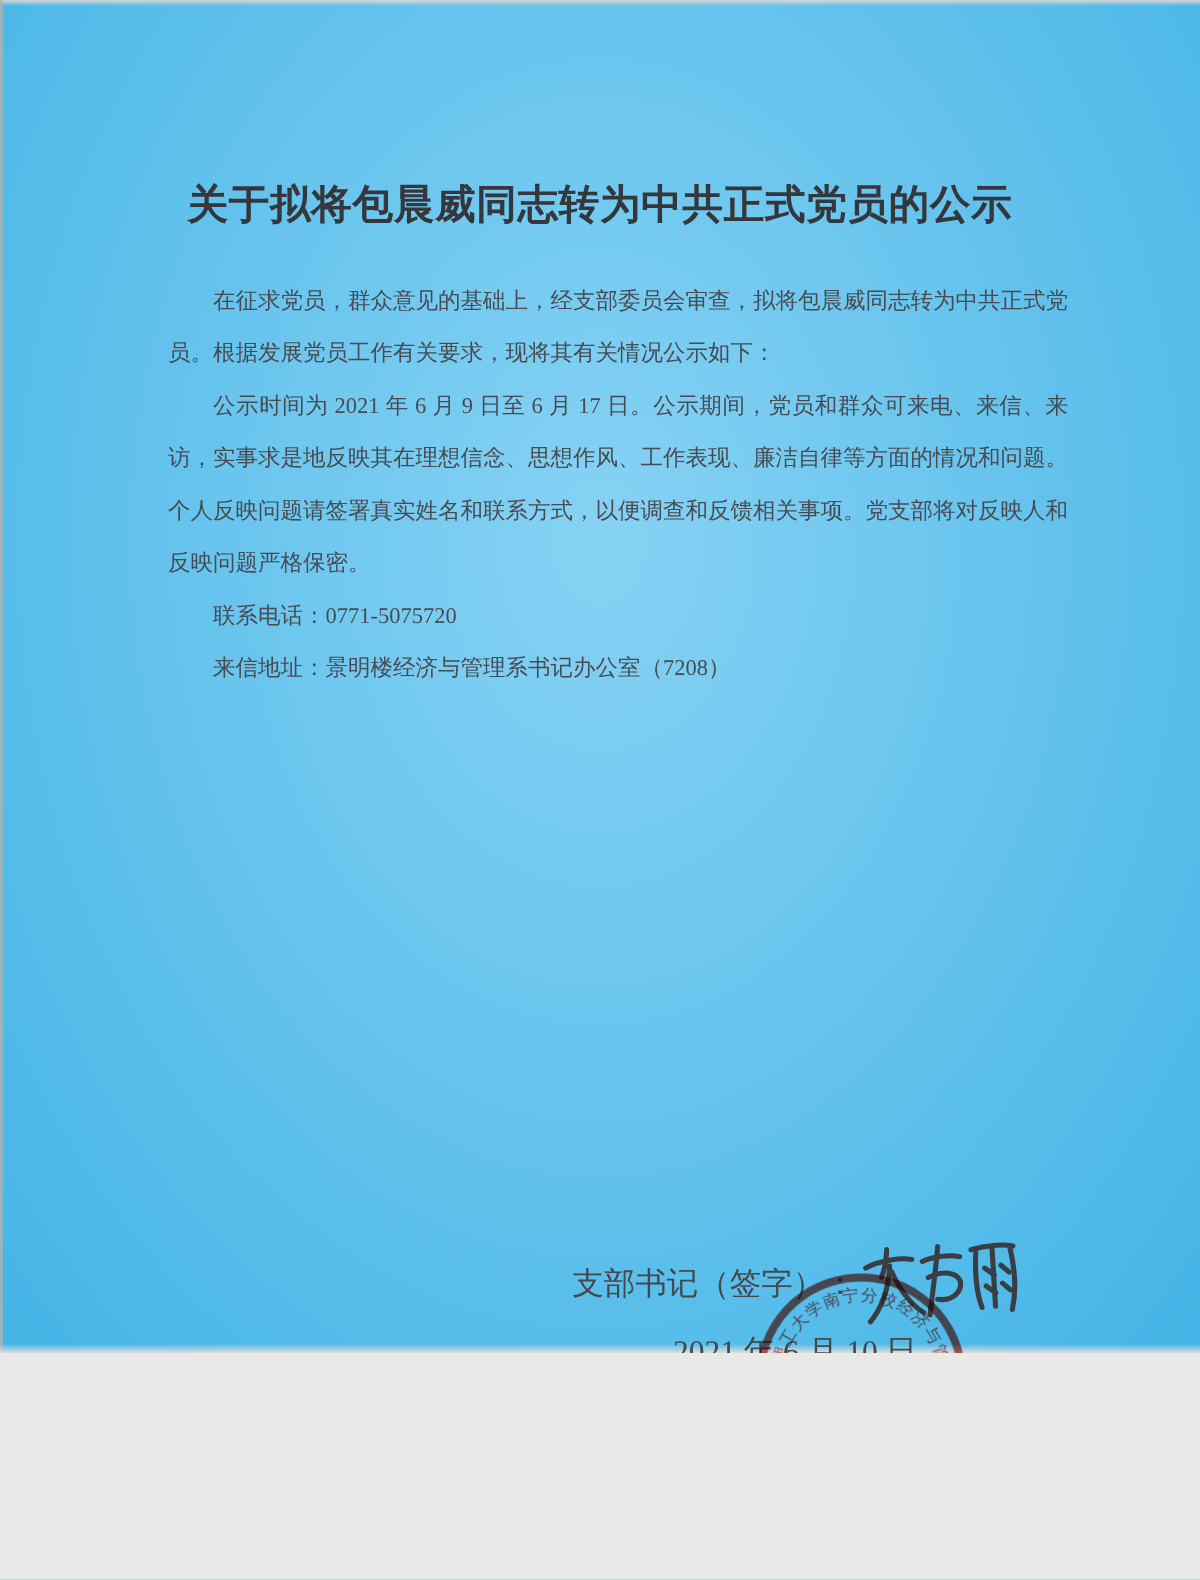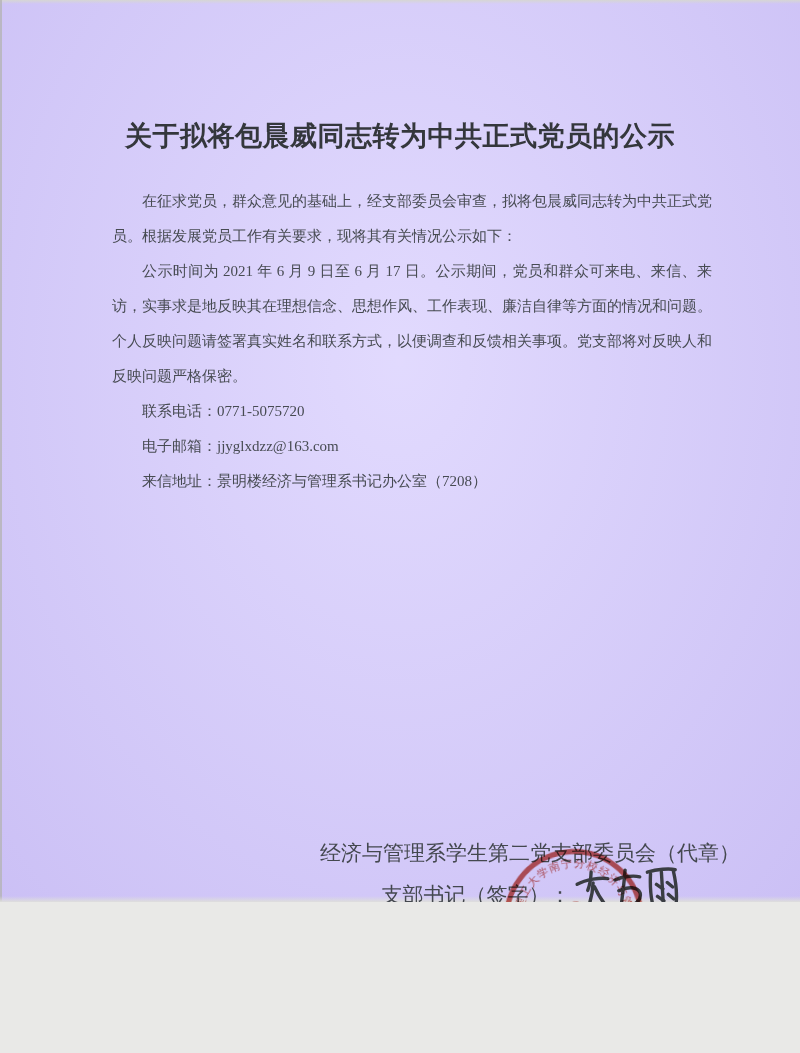--- a/index.html
+++ b/index.html
@@ -1,18 +1,18 @@
 <!DOCTYPE html>
 <html><head>
 <meta charset="utf-8">
 <style>
   html,body{margin:0;padding:0;background:#e9e9e7;}
   .page{
     position:relative;width:800px;height:902px;margin:0 auto;
-    background:#c4b5fd;overflow:hidden;
+    background:#0ea5e9;overflow:hidden;
     font-family:"Liberation Serif",serif;color:#474b52;
   }
   .edge-top{position:absolute;top:0;left:0;width:100%;height:4px;
     background:linear-gradient(#d6d6d4,rgba(214,214,212,0));}
   .edge-left{position:absolute;top:0;left:0;width:2px;height:100%;
     background:#b3b3b1;opacity:.75;}
   .edge-bottom{position:absolute;bottom:0;left:0;width:100%;height:6px;
     background:linear-gradient(rgba(224,224,222,0),#dededc);}
   .scan-tint{position:absolute;inset:0;pointer-events:none;
     background:radial-gradient(ellipse at 50% 40%,rgba(255,255,255,.5),rgba(225,225,222,.25));}
@@ -55,26 +55,24 @@
   <div class="edge-top"></div>
   <div class="edge-left"></div>
   <div class="edge-bottom"></div>
 
   <h1 class="title">关于拟将包晨威同志转为中共正式党员的公示</h1>
 
   <div class="doc-body">
     <p>在征求党员，群众意见的基础上，经支部委员会审查，拟将包晨威同志转为中共正式党员。根据发展党员工作有关要求，现将其有关情况公示如下：</p>
     <p>公示时间为 2021 年 6 月 9 日至 6 月 17 日。公示期间，党员和群众可来电、来信、来访，实事求是地反映其在理想信念、思想作风、工作表现、廉洁自律等方面的情况和问题。个人反映问题请签署真实姓名和联系方式，以便调查和反馈相关事项。党支部将对反映人和反映问题严格保密。</p>
     <p class="contact">联系电话：0771-5075720</p>
-    <p class="contact">电子邮箱：jjyglxdzz@163.com</p>
     <p class="contact">来信地址：景明楼经济与管理系书记办公室（7208）</p>
   </div>
 
   <div class="closing">
-    <div>经济与管理系学生第二党支部委员会（代章）</div>
     <div class="sign-line">
       <span>支部书记（签字）：</span><span class="handwriting" title="">
         <svg width="104" height="58" viewBox="0 0 104 58">
           <path d="M18,6 C17,14 15,20 13,24"></path>
           <path d="M3,17 C12,13 27,12 34,14"></path>
           <path d="M19,17 C17,32 11,45 3,53"></path>
           <path d="M20,21 C25,35 31,44 39,50"></path>
           <path d="M52,7 C50,20 47,32 43,52"></path>
           <path d="M41,16 C49,13 60,13 66,15"></path>
           <path d="M44,27 C54,23 63,25 65,31 C66,39 58,44 49,42"></path>

